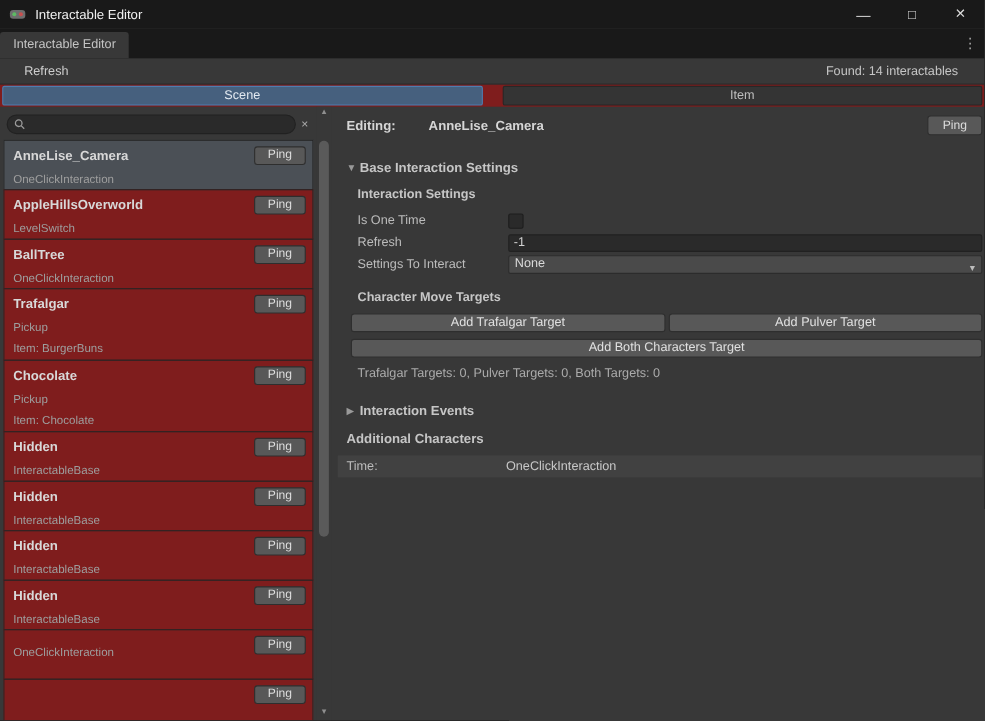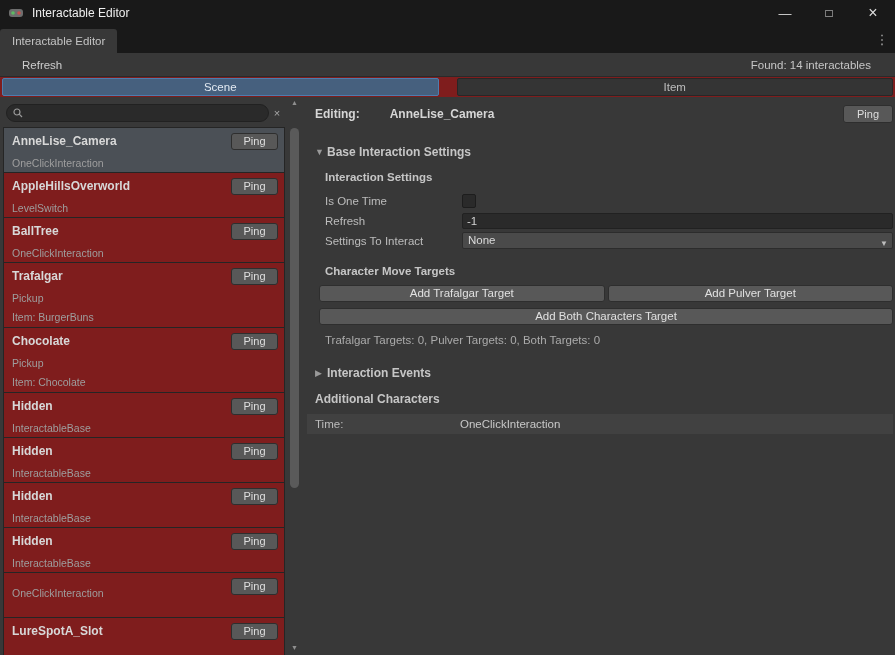--- a/index.html
+++ b/index.html
@@ -267,21 +267,20 @@
               <div class="sub-line">InteractableBase</div>
             </div>
   </div>
           <div class="list-item">
     <div class="ping-btn">Ping</div>
     <div>
               <div class="sub-line">OneClickInteraction</div>
             </div>
   </div>
           <div class="list-item">
-    <div class="item-name">LureSpotA_Slot</div>
     <div class="ping-btn">Ping</div>
     <div></div>
   </div>
         </div>
 
       <div class="scrollbar">
         <div class="sb-arrow up">▲</div>
         <div class="sb-thumb"></div>
         <div class="sb-arrow down">▼</div>
       </div>

